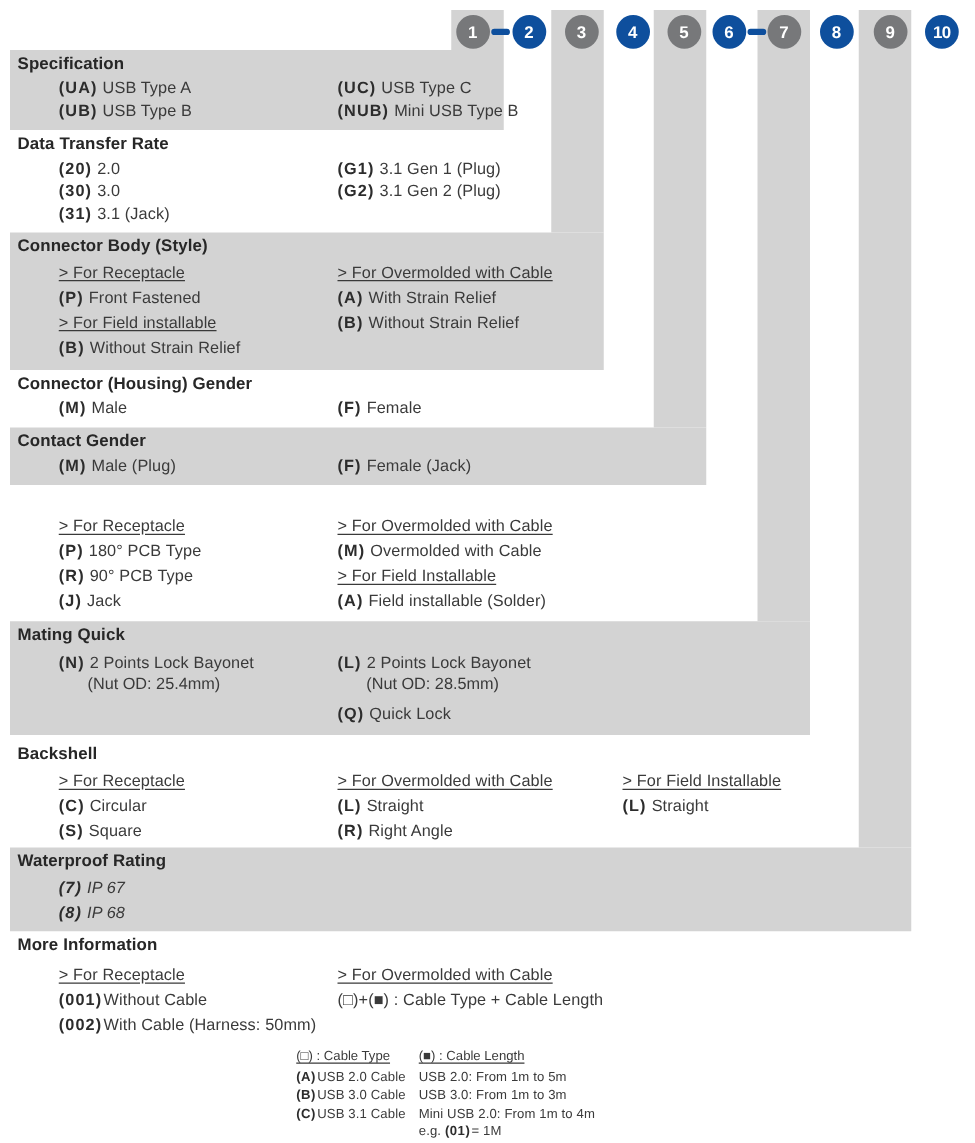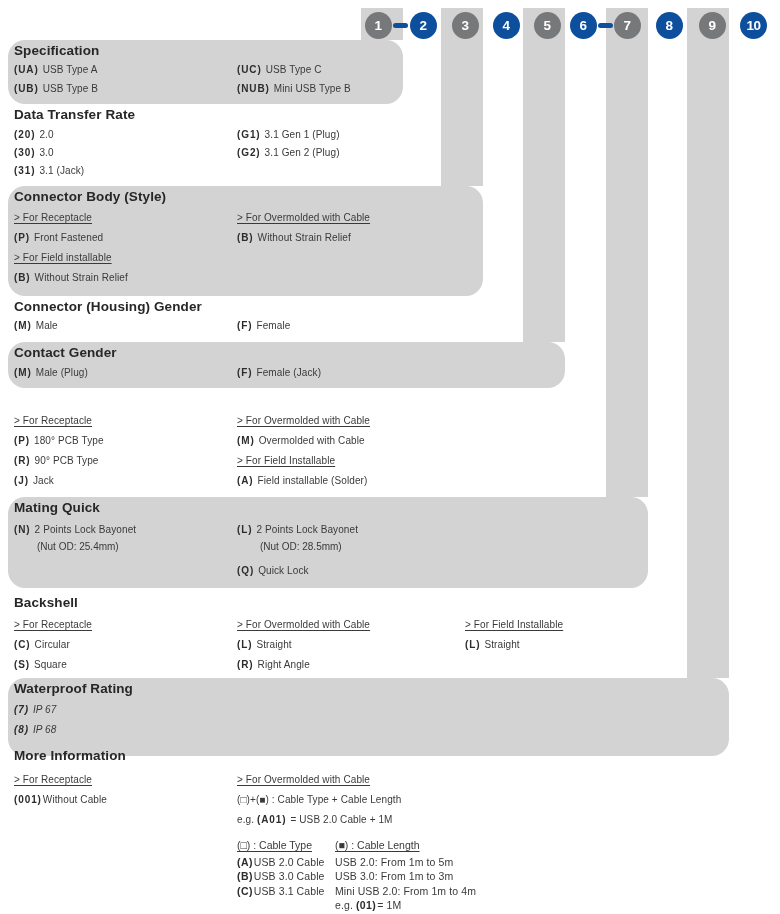--- a/index.html
+++ b/index.html
@@ -1,22 +1,22 @@
 <!DOCTYPE html>
 <html><head>
 <meta charset="utf-8">
 <style>
   html,body{margin:0;padding:0;background:#fff;}
   .page{position:relative;width:780px;height:914px;background:#fff;overflow:hidden;
         font-family:"Liberation Sans","DejaVu Sans",sans-serif;color:#3a3a3a;}
   .strip{position:absolute;width:42px;background:#d3d3d3;z-index:0;}
-  .sec{position:absolute;left:8px;z-index:1;border-radius:17px;}
+  .sec{position:absolute;left:8px;z-index:1;}
   .sec.gray{background:#d3d3d3;}
   .sec .title{font-size:13.5px;font-weight:bold;color:#272727;padding:3px 0 0 6px;letter-spacing:.1px;}
-  .col{position:absolute;font-size:10px;line-height:20px;white-space:nowrap;}
+  .col{position:absolute;font-size:13px;line-height:20px;white-space:nowrap;margin-left:33px;}
   .row{margin:0;}
   .code{font-weight:bold;letter-spacing:.9px;margin-right:4px;color:#2c2c2c;}
   .txt{letter-spacing:.1px;}
   .prefix{letter-spacing:.1px;}
   .group-link{text-decoration:underline;text-underline-offset:2px;letter-spacing:.1px;}
   .sub{padding-left:23px;line-height:14px;}
   .circles{position:absolute;top:0;left:0;width:100%;height:44px;z-index:2;}
   .circle{position:absolute;top:12px;width:27px;height:27px;border-radius:50%;color:#fff;
           font-weight:bold;font-size:13.5px;display:flex;align-items:center;justify-content:center;letter-spacing:-.5px;}
   .circle.gray{background:#77787a;}
@@ -79,20 +79,21 @@
       <div class="sec s3 gray" style="top: 186px; width: 475px; height: 110px;">
         <div class="title">Connector Body (Style)</div>
         <div class="col col1" style="left: 6px;">
           <div class="row"><span class="group-link">&gt; For Receptacle</span></div>
           <div class="row"><span class="code">(P)</span><span class="txt">Front Fastened</span></div>
           <div class="row"><span class="group-link">&gt; For Field installable</span></div>
           <div class="row"><span class="code">(B)</span><span class="txt">Without Strain Relief</span></div>
         </div>
         <div class="col col2" style="left: 229px;">
           <div class="row"><span class="group-link">&gt; For Overmolded with Cable</span></div>
+          <div class="row"><span class="code">(A)</span><span class="txt">With Strain Relief</span></div>
           <div class="row"><span class="code">(B)</span><span class="txt">Without Strain Relief</span></div>
         </div>
       </div>
       <div class="sec s4 white" style="top: 296px; width: 516px; height: 46px;">
         <div class="title">Connector (Housing) Gender</div>
         <div class="col col1" style="left: 6px;">
           <div class="row"><span class="code">(M)</span><span class="txt">Male</span></div>
         </div>
         <div class="col col2" style="left: 229px;">
           <div class="row"><span class="code">(F)</span><span class="txt">Female</span></div>
@@ -141,37 +142,37 @@
         <div class="col col2" style="left: 229px;">
           <div class="row"><span class="group-link">&gt; For Overmolded with Cable</span></div>
           <div class="row"><span class="code">(L)</span><span class="txt">Straight</span></div>
           <div class="row"><span class="code">(R)</span><span class="txt">Right Angle</span></div>
         </div>
         <div class="col col3" style="left: 457px;">
           <div class="row"><span class="group-link">&gt; For Field Installable</span></div>
           <div class="row"><span class="code">(L)</span><span class="txt">Straight</span></div>
         </div>
       </div>
-      <div class="sec s9 gray" style="top: 678px; width: 721px; height: 78px;">
+      <div class="sec s9 gray" style="top: 678px; width: 721px; height: 67px;">
         <div class="title">Waterproof Rating</div>
         <div class="col col1" style="left: 6px;">
           <div class="row"><span class="code">(7)</span><span class="txt">IP 67</span></div>
           <div class="row"><span class="code">(8)</span><span class="txt">IP 68</span></div>
         </div>
       </div>
       <div class="sec s10 white" style="top: 745px; width: 762px; height: 169px;">
         <div class="title">More Information</div>
         <div class="col col1" style="left: 6px;">
           <div class="row"><span class="group-link">&gt; For Receptacle</span></div>
           <div class="row"><span class="code">(001)</span><span class="txt">Without Cable</span></div>
+          <div class="row"><span class="code">(002)</span><span class="txt">With Cable (Harness: 50mm)</span></div>
         </div>
         <div class="col col2" style="left: 229px;">
           <div class="row"><span class="group-link">&gt; For Overmolded with Cable</span></div>
           <div class="row"><span class="txt">(□)+(■) : Cable Type + Cable Length</span></div>
-          <div class="row"><span class="prefix">e.g. </span><span class="code">(A01)</span><span class="txt">= USB 2.0 Cable + 1M</span></div>
         </div>
         <div class="subtable">
           <div class="st-col" style="left: 229px;">
             <div class="st-hdr">(□) : Cable Type</div>
             <div class="row"><span class="code">(A)</span><span class="txt">USB 2.0 Cable</span></div>
             <div class="row"><span class="code">(B)</span><span class="txt">USB 3.0 Cable</span></div>
             <div class="row"><span class="code">(C)</span><span class="txt">USB 3.1 Cable</span></div>
           </div>
           <div class="st-col" style="left: 327px;">
             <div class="st-hdr">(■) : Cable Length</div>

